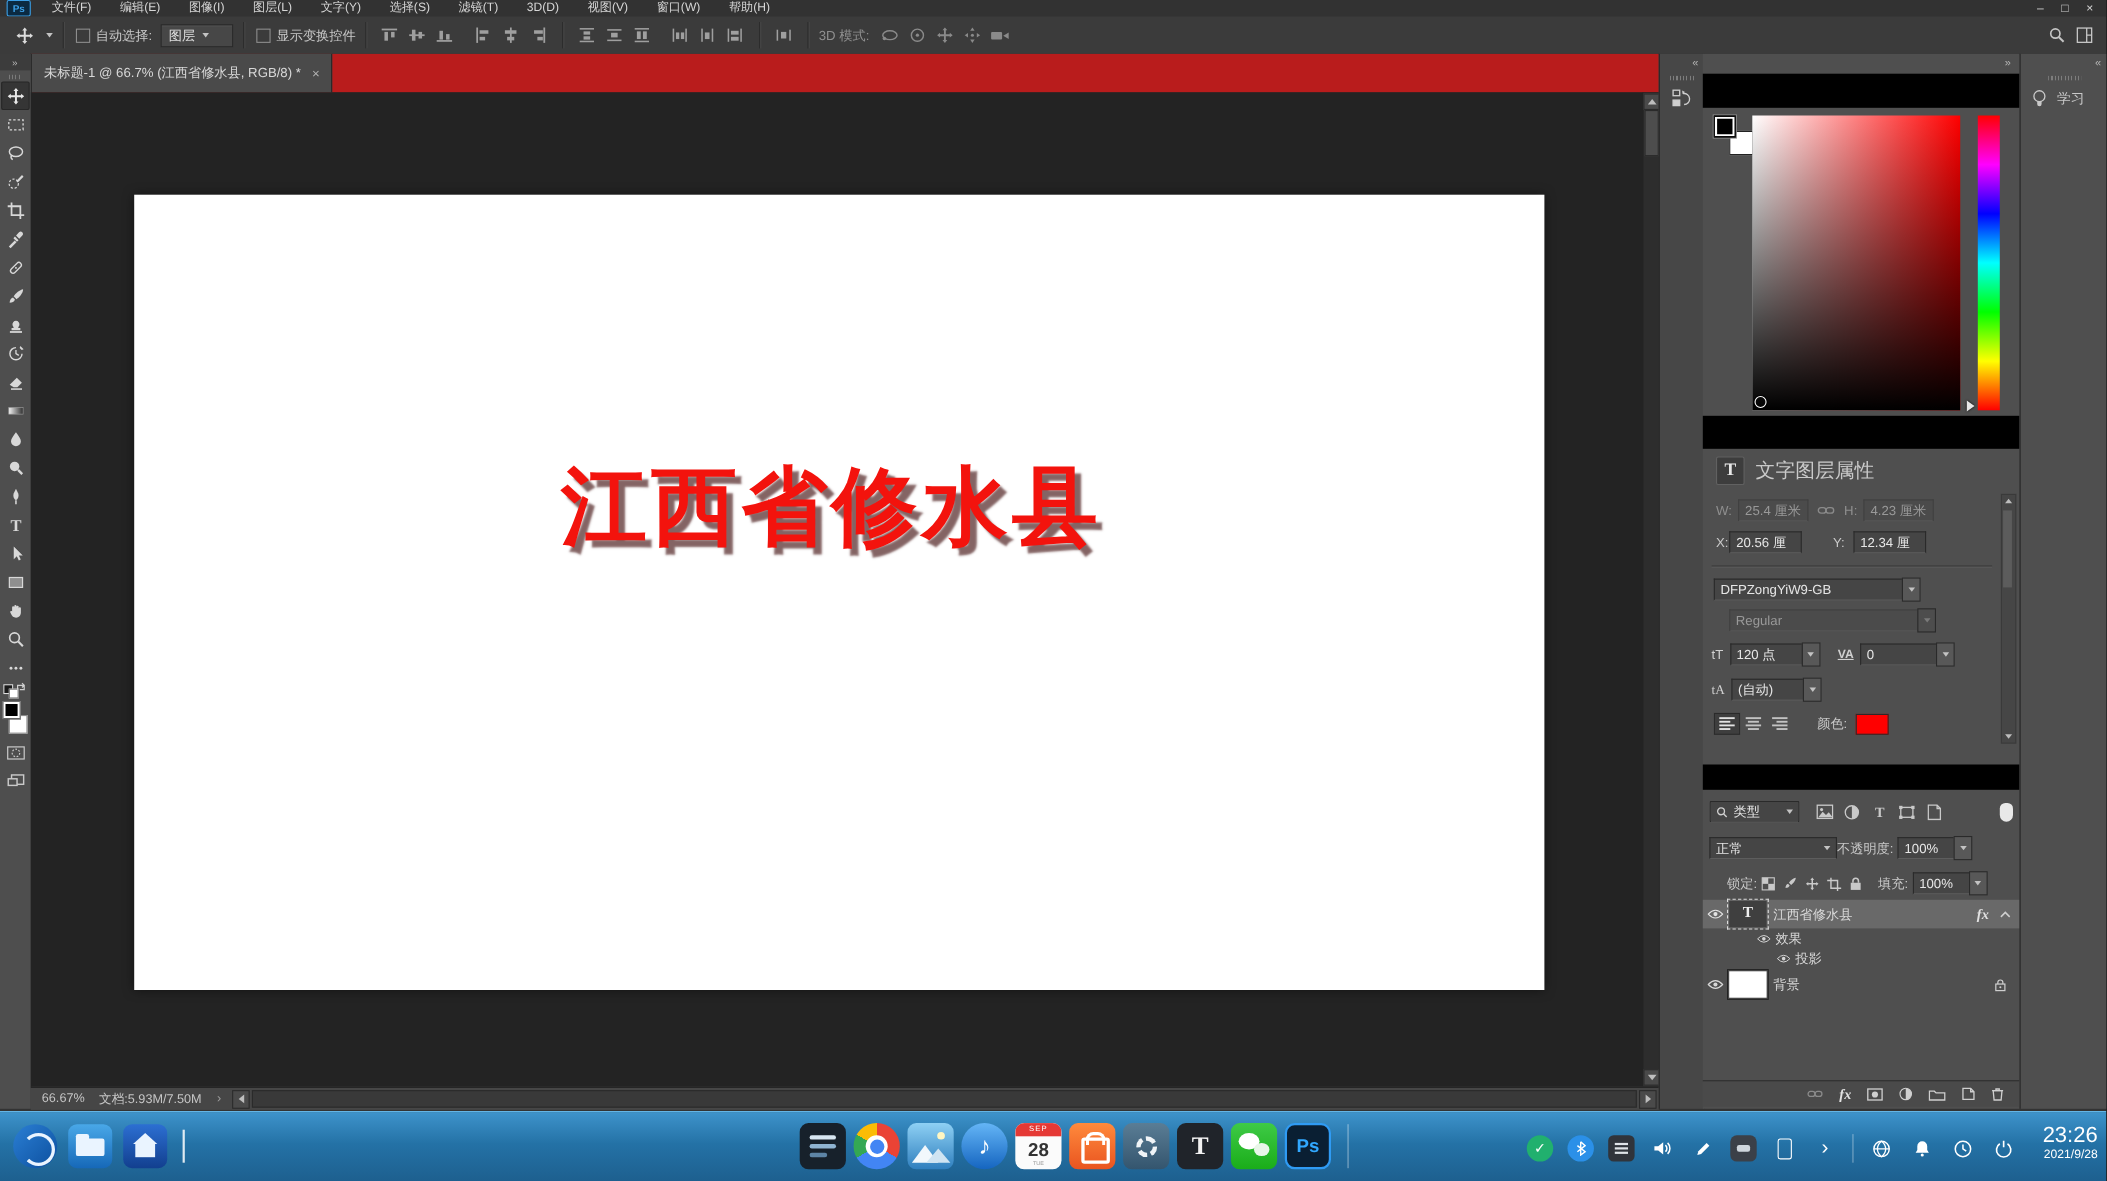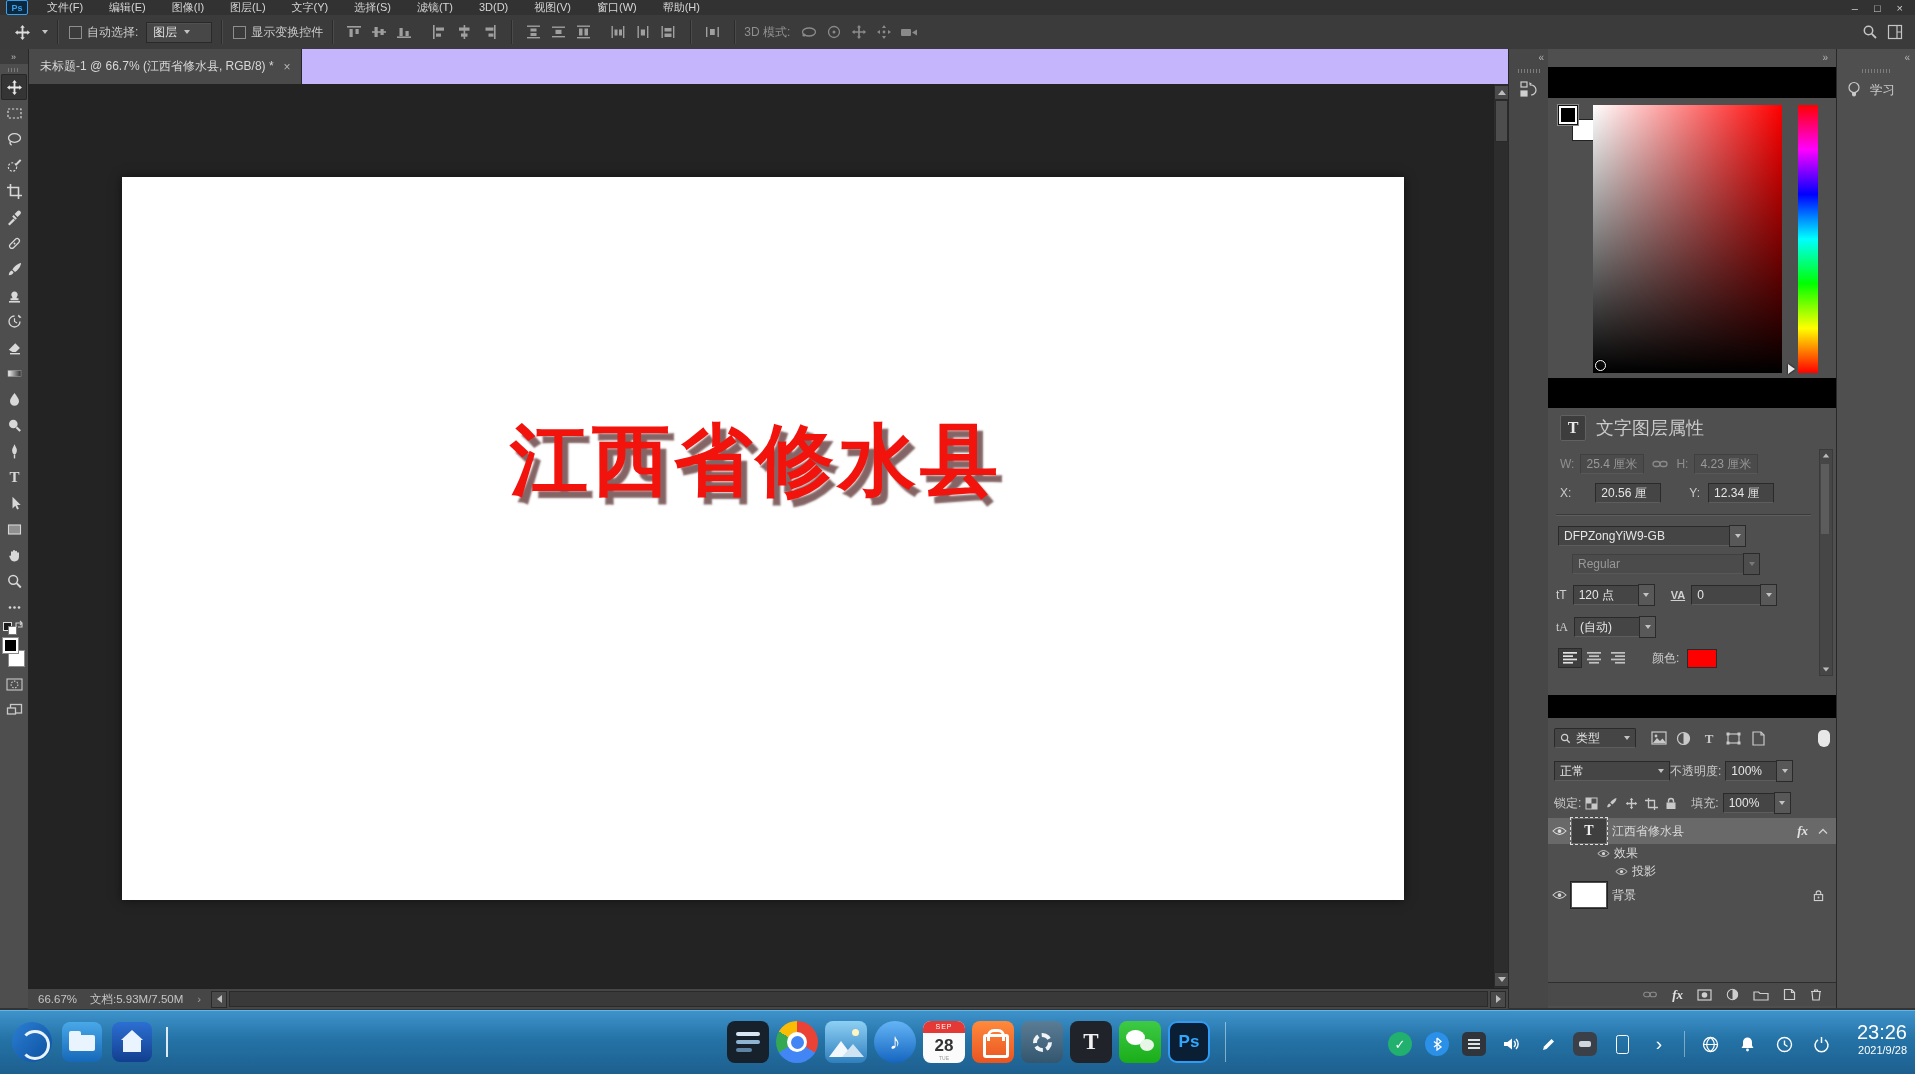--- a/index.html
+++ b/index.html
@@ -21,21 +21,21 @@
   .optionsbar{left:0;top:15px;width:1915px;height:34px;background:#3b3b3b;border-bottom:1px solid #262626;
               display:flex;align-items:center;}
   .sep-v{width:1px;height:24px;background:#2c2c2c;box-shadow:1px 0 0 #4a4a4a;margin:0 9px;flex:none;}
   .chk{width:11px;height:11px;border:1px solid #8d8d8d;background:#3b3b3b;margin:0 5px 0 2px;flex:none;}
   .ddbox{height:19px;background:#474747;border:1px solid #292929;display:flex;align-items:center;
          padding:0 6px;color:#e0e0e0;font-size:12px;box-shadow:inset 0 1px 0 rgba(255,255,255,.06);}
   .ddarrow{width:0;height:0;border-left:3.5px solid transparent;border-right:3.5px solid transparent;
            border-top:4px solid #c3c3c3;margin-left:7px;}
   .oicon{width:25px;height:22px;display:flex;align-items:center;justify-content:center;flex:none;}
   
-  .tabbar{left:28px;top:49px;width:1480px;height:35px;background:#c4b5fd;border-bottom:1px solid #262626;display:flex;}
+  .tabbar{left:28px;top:49px;width:1480px;height:35px;background:#b91c1c;border-bottom:1px solid #262626;display:flex;}
   .doctab{height:35px;background:#4a4a4a;border-right:1px solid #272727;display:flex;align-items:center;
           padding:0 10px 0 12px;color:#d8d8d8;font-size:12px;max-width:420px;}
   .doctab .x{margin-left:10px;color:#b5b5b5;font-size:12px;}
   
   .toolbar{left:0;top:49px;width:28px;height:959px;background:#4e4e4e;border-right:1px solid #282828;
            display:flex;flex-direction:column;align-items:center;}
   .tb-head{width:100%;height:15px;background:#3c3c3c;color:#bdbdbd;font-size:9px;display:flex;
            align-items:center;justify-content:center;letter-spacing:1px;}
   .grip{width:12px;height:4px;margin:4px 0 2px;background:repeating-linear-gradient(90deg,#7a7a7a 0 1px,transparent 1px 3px);}
   .tool{width:26px;height:26px;display:flex;align-items:center;justify-content:center;border-radius:2px;}
@@ -557,21 +557,21 @@
             <g fill="none" stroke="#8a8a8a" stroke-width="1.3">
               <rect x="1" y="2.5" width="7" height="5" rx="2.5"></rect>
               <rect x="8" y="2.5" width="7" height="5" rx="2.5"></rect>
             </g>
           </svg>
         <span class="lbl dim">H:</span>
         <div class="inp dis" style="width:52px;margin-left:6px">4.23 厘米</div>
       </div>
       <div class="row" style="position:absolute;left:12px;top:434px">
         <span class="lbl">X:</span>
-        <div class="inp" style="width:54px;margin-left:24px">20.56 厘</div>
+        <div class="inp" style="width:54px;margin-left:1px">20.56 厘</div>
         <span class="lbl" style="margin-left:28px">Y:</span>
         <div class="inp" style="width:54px;margin-left:8px">12.34 厘</div>
       </div>
       <div style="position:absolute;left:8px;top:465px;width:255px;height:1px;background:#3a3a3a;box-shadow:0 1px 0 #5e5e5e"></div>
       <div class="row" style="position:absolute;left:10px;top:476px">
         <div class="inp" style="width:160px">DFPZongYiW9-GB</div>
         <div class="dbtn">
             <span class="ddarrow" style="margin:0"></span>
           </div>
       </div>
@@ -693,21 +693,21 @@
         <div class="inp" style="width:104px">
             <span>正常</span>
             <span class="ddarrow" style="margin-left:auto"></span>
           </div>
         <span class="lbl" style="">不透明度:</span>
         <div class="inp" style="width:40px;margin-left:4px">100%</div>
         <div class="dbtn">
             <span class="ddarrow" style="margin:0"></span>
           </div>
       </div>
-      <div class="row" style="position:absolute;left:6px;top:743px;width:276px">
+      <div class="row" style="position:absolute;left:22px;top:743px;width:276px">
         <span class="lbl">锁定:</span>
         <div class="oicon" style="width:20px">
             <svg width="13" height="13" viewBox="0 0 13 13">
               <g fill="#c9c9c9">
                 <rect x="1" y="1" width="5.5" height="5.5"></rect>
                 <rect x="6.5" y="6.5" width="5.5" height="5.5"></rect>
               </g>
               <rect x="1" y="1" width="11" height="11" fill="none" stroke="#c9c9c9" stroke-width="1"></rect>
             </svg>
           </div>

